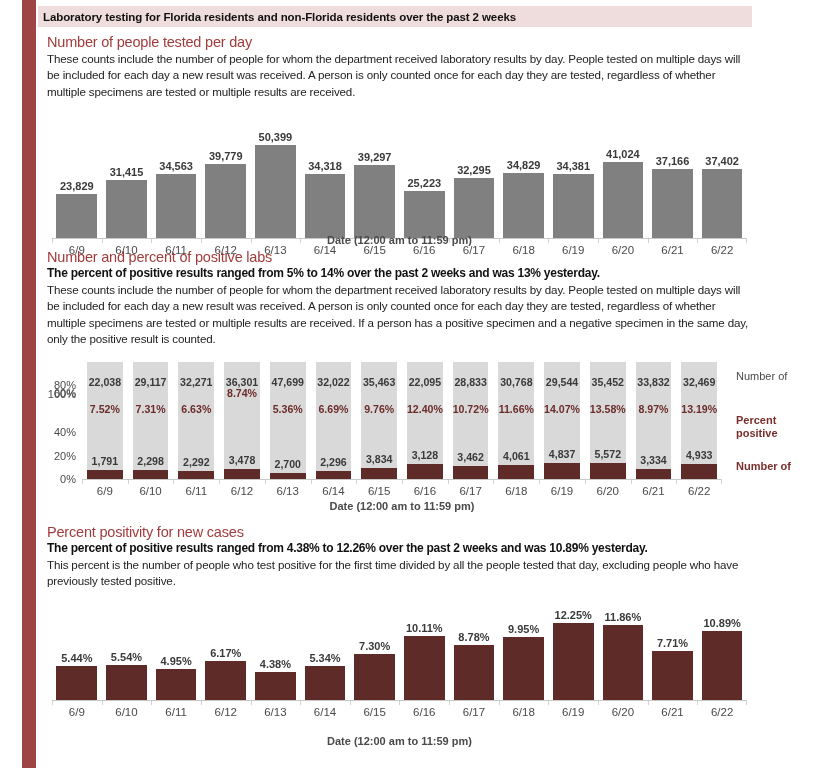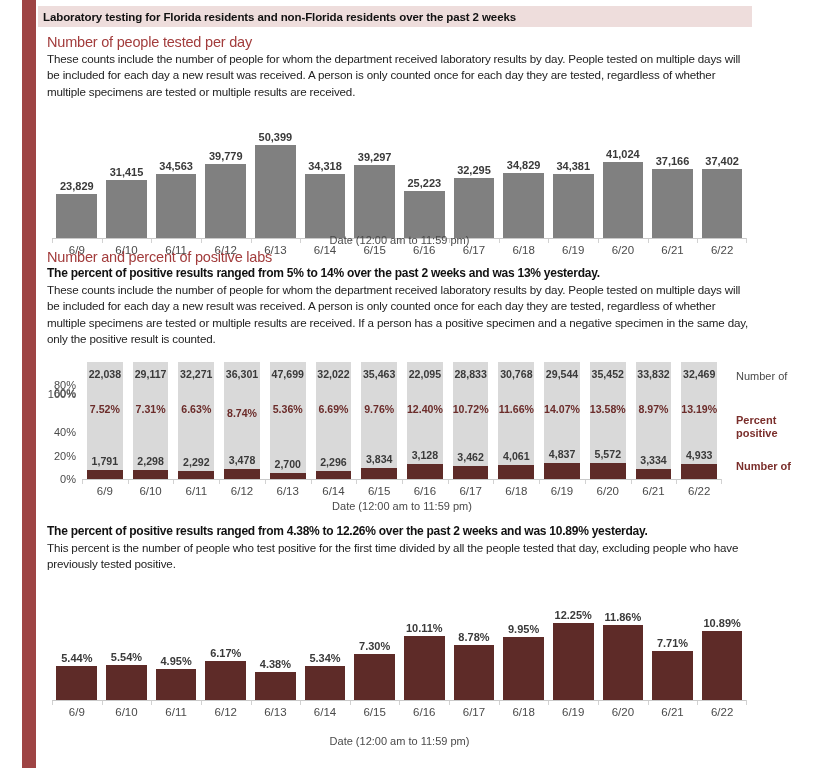--- a/index.html
+++ b/index.html
@@ -61,41 +61,41 @@
     position:absolute;left:-14%;width:128%;text-align:center;
     font-size:11px;font-weight:bold;color:#3a3a3a;white-space:nowrap;
   }
   .tick{
     position:absolute;left:-20%;width:140%;text-align:center;
     font-size:11.5px;color:#4a4a4a;white-space:nowrap;
   }
   .tickmark{position:absolute;width:1px;background:#d2d2d2;}
   .xtitle{
     position:absolute;width:100%;text-align:center;
-    font-size:11px;font-weight:normal;color:#4a4a4a;
+    font-size:11px;font-weight:bold;color:#4a4a4a;
   }
 
   
   .ylab{
     position:absolute;right:0;text-align:right;
     font-size:11px;color:#4a4a4a;white-space:nowrap;
   }
   .stackcell{flex:1 1 0;position:relative;height:100%;}
   .stack-outer{
     position:absolute;bottom:0;left:11%;width:78%;height:100%;
     background:#D9D9D9;
   }
   .stack-inner{
     position:absolute;bottom:0;left:0;right:0;background:#5E2B28;
   }
   .slabel{
     position:absolute;left:-18%;width:136%;text-align:center;
     font-size:10.6px;font-weight:bold;white-space:nowrap;
   }
-  .slabel.num{color:#3a3a3a;}
+  .slabel.num{color:#3a3a3a;margin-top:8px;}
   .slabel.pct{color:#6B2C2A;}
   .slabel.pos{color:#3a3a3a;}
   .legend-item{
     position:absolute;font-size:11px;white-space:nowrap;line-height:12.5px;
   }
   .legend-item.gray{color:#4a4a4a;}
   .legend-item.red{color:#7A2E2B;font-weight:bold;}
 </style>
 </head>
 <body>
@@ -247,21 +247,21 @@
           <div class="slabel pct" style="top: 41px;">6.63%</div>
           <div class="slabel pos" style="bottom: 11px;">2,292</div>
           <div class="tick" style="top: 123px;">6/11</div>
           <div class="tickmark" style="left: 0px; top: 117px; height: 5px;"></div>
         </div>
         <div class="stackcell">
           <div class="stack-outer" title="36,301">
             <div class="stack-inner" title="3,478" style="height: 10px;"></div>
           </div>
           <div class="slabel num" style="top: 6px;">36,301</div>
-          <div class="slabel pct" style="top: 45px;">8.74%</div>
+          <div class="slabel pct" style="top: 25px;">8.74%</div>
           <div class="slabel pos" style="bottom: 13px;">3,478</div>
           <div class="tick" style="top: 123px;">6/12</div>
           <div class="tickmark" style="left: 0px; top: 117px; height: 5px;"></div>
         </div>
         <div class="stackcell">
           <div class="stack-outer" title="47,699">
             <div class="stack-inner" title="2,700" style="height: 6px;"></div>
           </div>
           <div class="slabel num" style="top: 6px;">47,699</div>
           <div class="slabel pct" style="top: 41px;">5.36%</div>
@@ -362,20 +362,21 @@
       </div>
       <div class="axis-line" style="top: 117px;"></div>
       <div class="tickmark" style="right: 0px; top: 117px; height: 5px;"></div>
       <div class="legend-item gray" style="left: 654px; top: 8px; width: 80px; white-space: normal;">Number of</div>
       <div class="legend-item red" style="left: 654px; top: 52px; width: 80px; white-space: normal;">Percent positive</div>
       <div class="legend-item red" style="left: 654px; top: 98px; width: 80px; white-space: normal;">Number of</div>
     </div>
   <div class="xtitle" style="left:82px;top:500px;width:640px;">Date (12:00 am to 11:59 pm)</div>
 
   <div class="section" style="top:524px;">
+    <div class="sec-title">Percent positivity for new cases</div>
     <div class="sec-bold">The percent of positive results ranged from 4.38% to 12.26% over the past 2 weeks and was 10.89% yesterday.</div>
     <div class="sec-body">This percent is the number of people who test positive for the first time divided by all the people tested that day, excluding people who have previously tested positive.</div>
   </div>
 
   <div class="chart" id="chart3" style="left:52px;top:600px;width:695px;height:100px;">
       <div class="bars">
         <div class="barcell">
           <div class="bar dark" title="5.44%" style="height: 34px;"></div>
           <div class="blabel" style="bottom: 36px;">5.44%</div>
           <div class="tick" style="top: 106px;">6/9</div>

